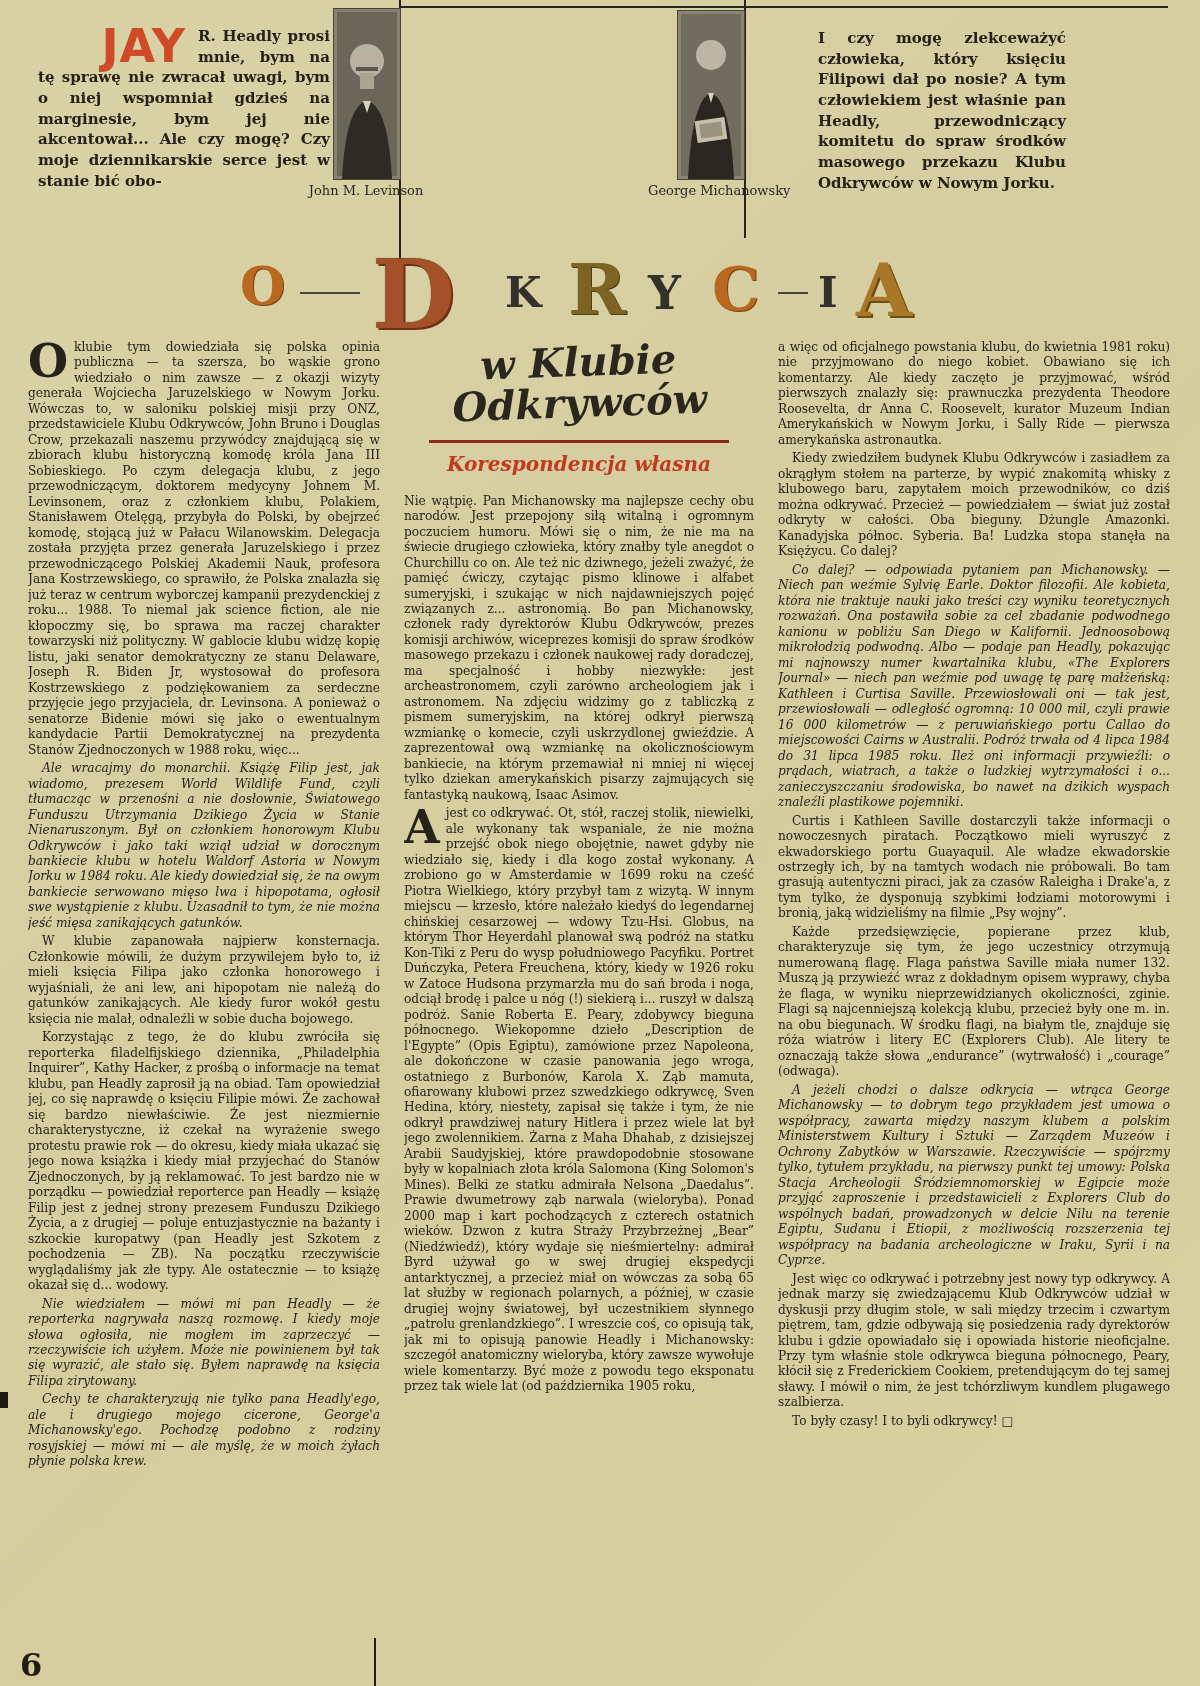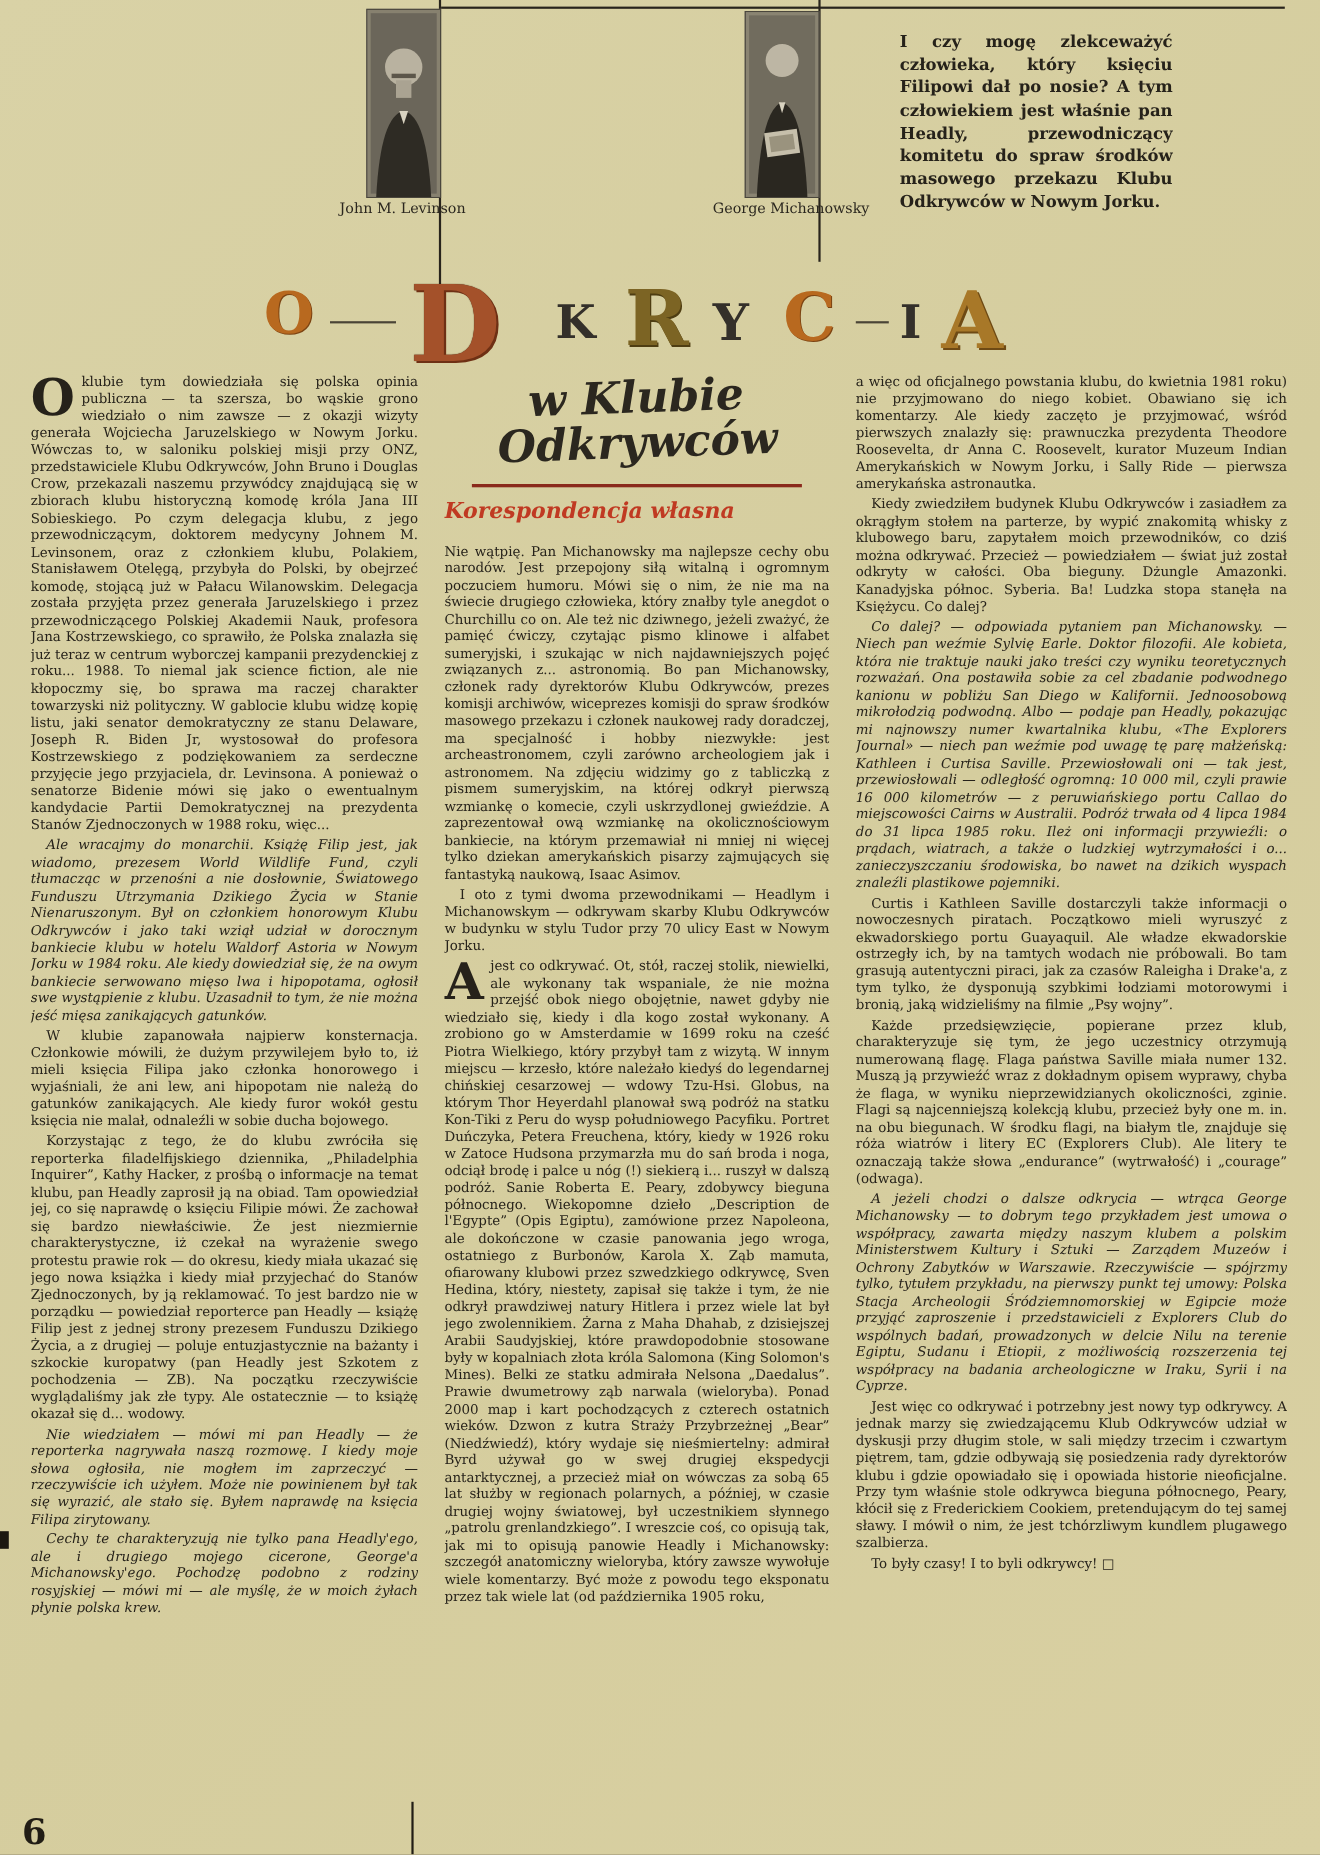--- a/index.html
+++ b/index.html
@@ -59,21 +59,21 @@
   .para.italic{font-style:italic;}
   .para.first{text-indent:0;}
   .dc{float:left;font-size:46px;line-height:37px;padding:3px 6px 0 0;font-weight:bold;color:#26221a;}
   
   .script-title{
     font-style:italic;font-size:40px;line-height:1.02;text-align:center;
     color:#2b271f;transform:rotate(-2deg);margin:2px 0 6px 0;font-weight:bold;
   }
   .title-rule{width:300px;height:3px;background:#8a2a1c;margin:10px auto 8px auto;}
   .correspondence{
-    color:#c03a22;font-weight:bold;font-style:italic;
+    text-align:center;color:#c03a22;font-weight:bold;font-style:italic;
     font-size:20px;line-height:1.35;margin-bottom:16px;
   }
   .mid-paras{flex:0 1 auto;}
   .byline-wrap{margin-top:auto;padding:6px 0 10px 0;}
   .byline-box{
     border:3px solid #211d15;padding:5px 8px;margin:0 6px;
     text-align:center;font-weight:bold;font-size:21px;letter-spacing:1px;color:#211d15;
   }
   
   .page-number{position:absolute;left:20px;bottom:2px;font-size:32px;font-weight:bold;color:#211d15;}
@@ -83,20 +83,23 @@
 </head>
 <body>
 
 <div class="page">
 
   <div class="rule-v1"></div>
   <div class="rule-v2"></div>
   <div class="rule-top"></div>
 
   <div class="masthead">
+    <div class="m-col1 m-text">
+      <span class="jay">JAY</span><span>R. Headly prosi mnie, bym na tę sprawę nie zwracał uwagi, bym o niej wspomniał gdzieś na marginesie, bym jej nie akcentował... Ale czy mogę? Czy moje dziennikarskie serce jest w stanie bić obo-</span>
+    </div>
 
     <div class="photo photo1">
       <svg width="66" height="170" viewBox="0 0 66 170">
         <rect width="66" height="170" fill="#87816f"></rect>
         <rect x="3" y="3" width="60" height="164" fill="#6b665a"></rect>
         <circle cx="33" cy="52" r="17" fill="#b9b2a0"></circle>
         <rect x="26" y="64" width="14" height="16" fill="#aaa392"></rect>
         <path d="M8 170 Q12 96 33 92 Q54 96 58 170 Z" fill="#2e2b24"></path>
         <path d="M29 92 L33 104 L37 92 Z" fill="#d8d2c0"></path>
         <rect x="22" y="58" width="22" height="4" fill="#5c564a"></rect>
@@ -151,21 +154,20 @@
       <div class="script-title">
         <div>w Klubie</div>
         <div>Odkrywców</div>
       </div>
       <div class="title-rule"></div>
       <div class="correspondence">
         <div>Korespondencja własna</div>
       </div>
       <div class="mid-paras">
           <p class="para first">Nie wątpię. Pan Michanowsky ma najlepsze cechy obu narodów. Jest przepojony siłą witalną i ogromnym poczuciem humoru. Mówi się o nim, że nie ma na świecie drugiego człowieka, który znałby tyle anegdot o Churchillu co on. Ale też nic dziwnego, jeżeli zważyć, że pamięć ćwiczy, czytając pismo klinowe i alfabet sumeryjski, i szukając w nich najdawniejszych pojęć związanych z... astronomią. Bo pan Michanowsky, członek rady dyrektorów Klubu Odkrywców, prezes komisji archiwów, wiceprezes komisji do spraw środków masowego przekazu i członek naukowej rady doradczej, ma specjalność i hobby niezwykłe: jest archeastronomem, czyli zarówno archeologiem jak i astronomem. Na zdjęciu widzimy go z tabliczką z pismem sumeryjskim, na której odkrył pierwszą wzmiankę o komecie, czyli uskrzydlonej gwieździe. A zaprezentował ową wzmiankę na okolicznościowym bankiecie, na którym przemawiał ni mniej ni więcej tylko dziekan amerykańskich pisarzy zajmujących się fantastyką naukową, Isaac Asimov.</p>
-          <p class="para normal">I oto z tymi dwoma przewodnikami — Headlym i Michanowskym — odkrywam skarby Klubu Odkrywców w budynku w stylu Tudor przy 70 ulicy East w Nowym Jorku.</p>
           <p class="para first"><span class="dc">A</span>jest co odkrywać. Ot, stół, raczej stolik, niewielki, ale wykonany tak wspaniale, że nie można przejść obok niego obojętnie, nawet gdyby nie wiedziało się, kiedy i dla kogo został wykonany. A zrobiono go w Amsterdamie w 1699 roku na cześć Piotra Wielkiego, który przybył tam z wizytą. W innym miejscu — krzesło, które należało kiedyś do legendarnej chińskiej cesarzowej — wdowy Tzu-Hsi. Globus, na którym Thor Heyerdahl planował swą podróż na statku Kon-Tiki z Peru do wysp południowego Pacyfiku. Portret Duńczyka, Petera Freuchena, który, kiedy w 1926 roku w Zatoce Hudsona przymarzła mu do sań broda i noga, odciął brodę i palce u nóg (!) siekierą i... ruszył w dalszą podróż. Sanie Roberta E. Peary, zdobywcy bieguna północnego. Wiekopomne dzieło „Description de l'Egypte” (Opis Egiptu), zamówione przez Napoleona, ale dokończone w czasie panowania jego wroga, ostatniego z Burbonów, Karola X. Ząb mamuta, ofiarowany klubowi przez szwedzkiego odkrywcę, Sven Hedina, który, niestety, zapisał się także i tym, że nie odkrył prawdziwej natury Hitlera i przez wiele lat był jego zwolennikiem. Żarna z Maha Dhahab, z dzisiejszej Arabii Saudyjskiej, które prawdopodobnie stosowane były w kopalniach złota króla Salomona (King Solomon's Mines). Belki ze statku admirała Nelsona „Daedalus”. Prawie dwumetrowy ząb narwala (wieloryba). Ponad 2000 map i kart pochodzących z czterech ostatnich wieków. Dzwon z kutra Straży Przybrzeżnej „Bear” (Niedźwiedź), który wydaje się nieśmiertelny: admirał Byrd używał go w swej drugiej ekspedycji antarktycznej, a przecież miał on wówczas za sobą 65 lat służby w regionach polarnych, a później, w czasie drugiej wojny światowej, był uczestnikiem słynnego „patrolu grenlandzkiego”. I wreszcie coś, co opisują tak, jak mi to opisują panowie Headly i Michanowsky: szczegół anatomiczny wieloryba, który zawsze wywołuje wiele komentarzy. Być może z powodu tego eksponatu przez tak wiele lat (od października 1905 roku,</p>
         </div>
     </div>
 
     <div class="col col-right">
         <p class="para first">a więc od oficjalnego powstania klubu, do kwietnia 1981 roku) nie przyjmowano do niego kobiet. Obawiano się ich komentarzy. Ale kiedy zaczęto je przyjmować, wśród pierwszych znalazły się: prawnuczka prezydenta Theodore Roosevelta, dr Anna C. Roosevelt, kurator Muzeum Indian Amerykańskich w Nowym Jorku, i Sally Ride — pierwsza amerykańska astronautka.</p>
         <p class="para normal">Kiedy zwiedziłem budynek Klubu Odkrywców i zasiadłem za okrągłym stołem na parterze, by wypić znakomitą whisky z klubowego baru, zapytałem moich przewodników, co dziś można odkrywać. Przecież — powiedziałem — świat już został odkryty w całości. Oba bieguny. Dżungle Amazonki. Kanadyjska północ. Syberia. Ba! Ludzka stopa stanęła na Księżycu. Co dalej?</p>
         <p class="para italic">Co dalej? — odpowiada pytaniem pan Michanowsky. — Niech pan weźmie Sylvię Earle. Doktor filozofii. Ale kobieta, która nie traktuje nauki jako treści czy wyniku teoretycznych rozważań. Ona postawiła sobie za cel zbadanie podwodnego kanionu w pobliżu San Diego w Kalifornii. Jednoosobową mikrołodzią podwodną. Albo — podaje pan Headly, pokazując mi najnowszy numer kwartalnika klubu, «The Explorers Journal» — niech pan weźmie pod uwagę tę parę małżeńską: Kathleen i Curtisa Saville. Przewiosłowali oni — tak jest, przewiosłowali — odległość ogromną: 10 000 mil, czyli prawie 16 000 kilometrów — z peruwiańskiego portu Callao do miejscowości Cairns w Australii. Podróż trwała od 4 lipca 1984 do 31 lipca 1985 roku. Ileż oni informacji przywieźli: o prądach, wiatrach, a także o ludzkiej wytrzymałości i o... zanieczyszczaniu środowiska, bo nawet na dzikich wyspach znaleźli plastikowe pojemniki.</p>
         <p class="para normal">Curtis i Kathleen Saville dostarczyli także informacji o nowoczesnych piratach. Początkowo mieli wyruszyć z ekwadorskiego portu Guayaquil. Ale władze ekwadorskie ostrzegły ich, by na tamtych wodach nie próbowali. Bo tam grasują autentyczni piraci, jak za czasów Raleigha i Drake'a, z tym tylko, że dysponują szybkimi łodziami motorowymi i bronią, jaką widzieliśmy na filmie „Psy wojny”.</p>
         <p class="para normal">Każde przedsięwzięcie, popierane przez klub, charakteryzuje się tym, że jego uczestnicy otrzymują numerowaną flagę. Flaga państwa Saville miała numer 132. Muszą ją przywieźć wraz z dokładnym opisem wyprawy, chyba że flaga, w wyniku nieprzewidzianych okoliczności, zginie. Flagi są najcenniejszą kolekcją klubu, przecież były one m. in. na obu biegunach. W środku flagi, na białym tle, znajduje się róża wiatrów i litery EC (Explorers Club). Ale litery te oznaczają także słowa „endurance” (wytrwałość) i „courage” (odwaga).</p>

